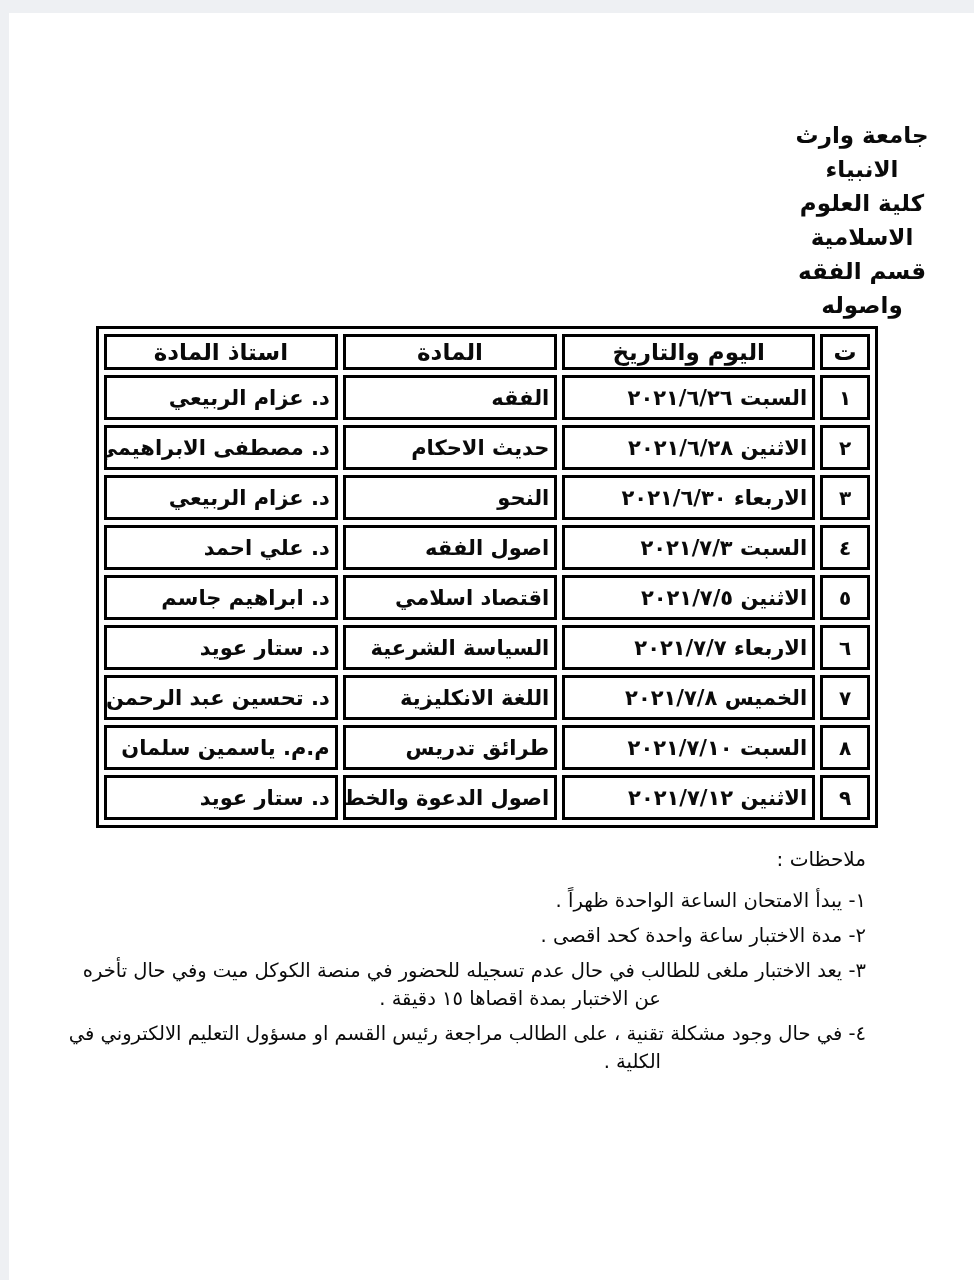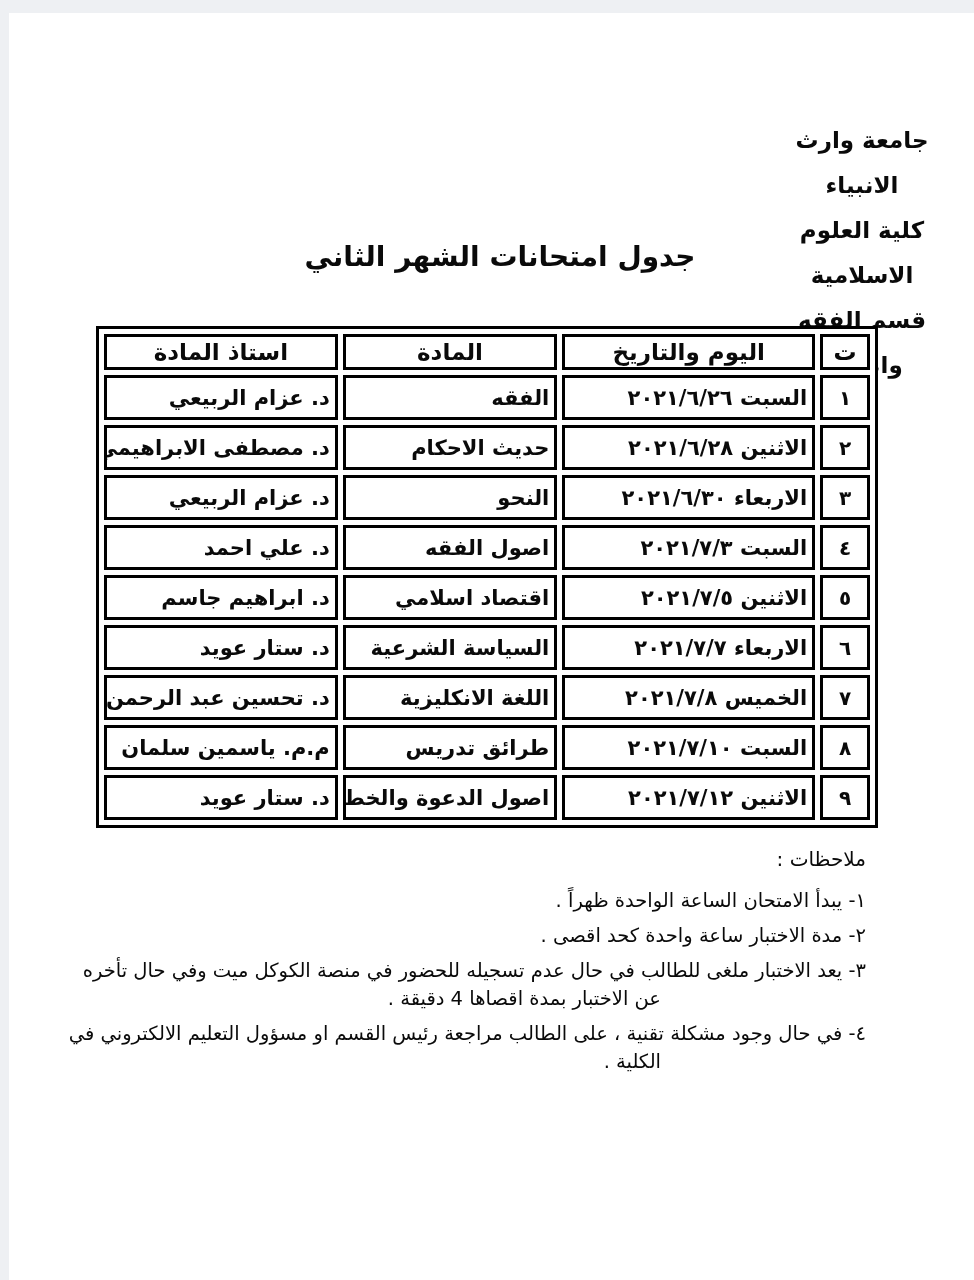--- a/index.html
+++ b/index.html
@@ -20,21 +20,21 @@
     position:absolute;
     top:13px; left:9px; right:0; bottom:0;
     background:#ffffff;
   }
   
   .letterhead{
     position:absolute;
     top:118px; right:6px; width:212px;
     text-align:center;
     font-size:23px; font-weight:bold;
-    line-height:45px;
+    line-height:34px;
   }
   
   .doc-title{
     position:absolute;
     top:236px; left:100px; width:800px;
     text-align:center;
     font-weight:bold;
     font-size:28px;
     line-height:42px;
     letter-spacing:0.5px;
@@ -116,21 +116,20 @@
 <div class="root">
   <div class="page"></div>
 
   <div class="letterhead">
     <div>جامعة وارث الانبياء</div>
     <div>كلية العلوم الاسلامية</div>
     <div>قسم الفقه واصوله</div>
   </div>
 
   <div class="doc-title">
-    <div>جدول امتحانات الشهر الثاني</div>
   </div>
 
   <div class="table-wrap">
     <table class="exam">
       <colgroup>
         <col class="c-index">
           <col class="c-daydate">
           <col class="c-subject">
           <col class="c-teacher">
       </colgroup>
@@ -198,17 +197,17 @@
           <td>د. ستار عويد</td>
         </tr>
       </tbody>
     </table>
   </div>
 
   <div class="notes">
     <div class="notes-heading">ملاحظات :</div>
     <div class="note-item">١- يبدأ الامتحان الساعة الواحدة ظهراً .</div>
     <div class="note-item">٢- مدة الاختبار ساعة واحدة كحد اقصى .</div>
-    <div class="note-item">٣- يعد الاختبار ملغى للطالب في حال عدم تسجيله للحضور في منصة الكوكل ميت وفي حال تأخره عن الاختبار بمدة اقصاها 4 دقيقة .</div>
+    <div class="note-item">٣- يعد الاختبار ملغى للطالب في حال عدم تسجيله للحضور في منصة الكوكل ميت وفي حال تأخره عن الاختبار بمدة اقصاها ١٥ دقيقة .</div>
     <div class="note-item">٤- في حال وجود مشكلة تقنية ، على الطالب مراجعة رئيس القسم او مسؤول التعليم الالكتروني في الكلية .</div>
   </div>
 
 </div>
 
 </body></html>

